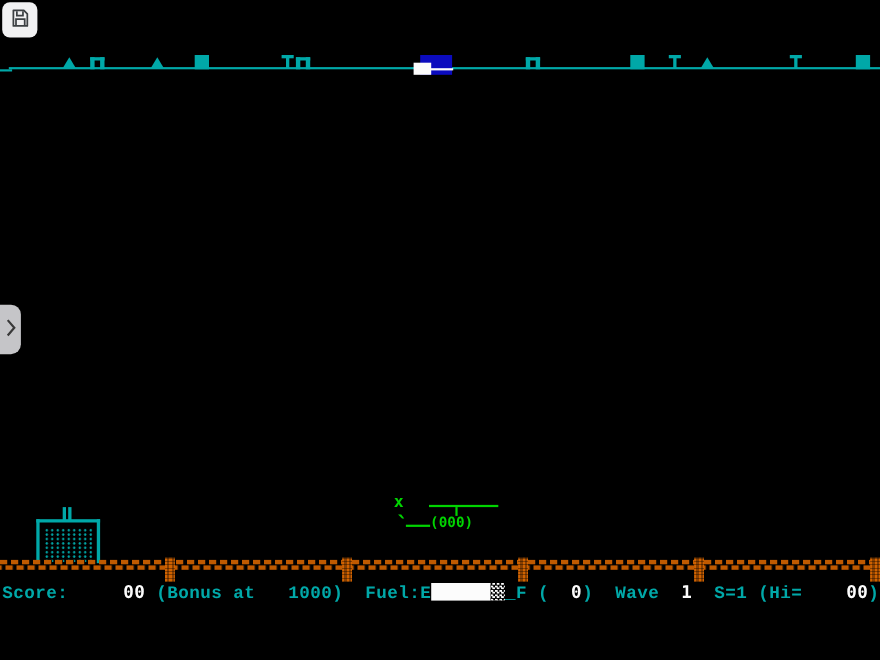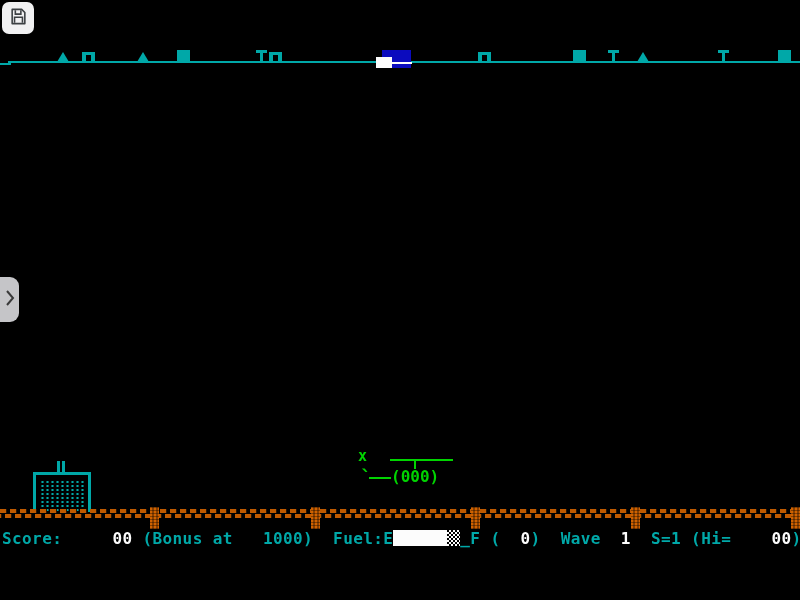--- a/index.html
+++ b/index.html
@@ -32,40 +32,40 @@
   .st-body{position:absolute;left:6px;top:0;width:29px;height:18px;background:var(--blue);}
   .st-pad{position:absolute;left:0;top:7px;width:16px;height:11px;background:var(--white);}
   .st-line{position:absolute;left:15px;top:12px;width:21px;height:2px;background:var(--white);}
   
   #helicopter{position:absolute;left:355px;top:447px;width:105px;height:42px;color:var(--green);font-weight:bold;line-height:1;}
   #helicopter .heli-x{position:absolute;left:3px;top:2px;font-size:15px;}
   #helicopter .rotor{position:absolute;left:35px;top:12px;width:63px;height:2px;background:var(--green);}
   #helicopter .mast{position:absolute;left:59px;top:14px;width:2px;height:8px;background:var(--green);}
   #helicopter .heli-tail{position:absolute;left:5px;top:20px;font-size:20px;}
   #helicopter .tail-line{position:absolute;left:14px;top:30px;width:22px;height:2px;background:var(--green);}
-  #helicopter .heli-body{position:absolute;left:36px;top:22px;font-size:16px;}
+  #helicopter .heli-body{position:absolute;left:36px;top:22px;font-size:13px;}
   
   #fuel-tank{position:absolute;left:33px;top:461px;width:58px;height:51px;}
   #fuel-tank .chimney-a{position:absolute;left:24px;top:0;width:3px;height:13px;background:var(--teal);}
   #fuel-tank .chimney-b{position:absolute;left:29px;top:0;width:3px;height:13px;background:var(--teal);}
   #fuel-tank .tank-box{position:absolute;left:0;top:11px;width:58px;height:40px;box-sizing:border-box;border:3px solid var(--teal);border-bottom:none;}
   #fuel-tank .tank-fill{position:absolute;left:7px;top:19px;width:44px;height:31px;
     background-image:radial-gradient(var(--teal) 1px, transparent 1.4px);background-size:5px 4px;}
   
   #ground{position:absolute;left:0;top:509px;width:800px;height:10px;}
   .ground-row{height:4px;margin-bottom:1px;
     background-image:repeating-linear-gradient(90deg,var(--orange) 0 6px,var(--ground-dark) 6px 7px,transparent 7px 10px);}
   .ground-row.r2{background-position-x:5px;}
   .post{position:absolute;top:507px;width:9px;height:22px;
     background-image:repeating-linear-gradient(0deg,rgba(0,0,0,.35) 0 1px,transparent 1px 3px),
                      repeating-linear-gradient(90deg,var(--post-light) 0 2px,var(--post-dark) 2px 4px);}
   
   #status-bar{position:absolute;left:2px;top:529px;width:798px;height:20px;white-space:pre;
     font:bold 16px "DejaVu Sans Mono",monospace;letter-spacing:.4px;color:var(--teal);}
-  .seg-teal{color:var(--teal);}
+  .seg-teal{color:var(--teal);font-family:Liberation Mono, monospace;}
   .seg-white{color:var(--white);}
   .fuel-bar{display:inline-block;height:16px;vertical-align:-2px;letter-spacing:0;}
   .fuel-fill{display:inline-block;height:16px;background:var(--white);}
   .fuel-dither{display:inline-block;height:16px;
     background:conic-gradient(var(--white) 0 90deg,#000 90deg 180deg,var(--white) 180deg 270deg,#000 270deg);
     background-size:4px 4px;}
 </style>
 </head>
 <body>
 

